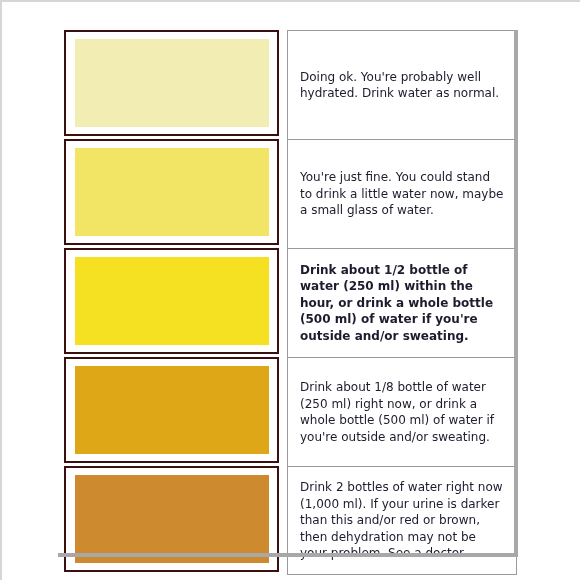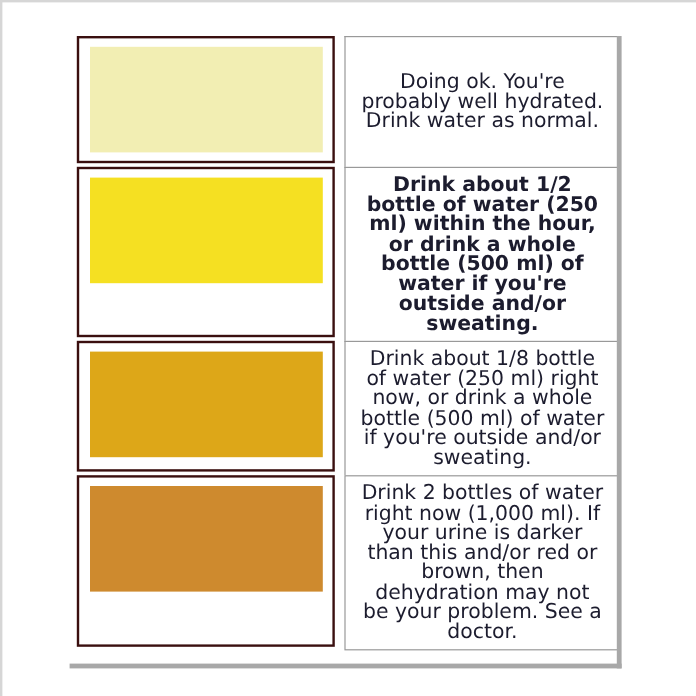--- a/index.html
+++ b/index.html
@@ -64,23 +64,23 @@
     display: flex;
     align-items: center;
     justify-content: center;
     padding: 6px 12px;
   }
   .chart-row:last-child .text-col {
     border-bottom: 1px solid #999999;
   }
   .advice {
     margin: 0;
-    text-align: center;
+    text-align: left;
     color: #1c1c2e;
-    font-size: 17px;
+    font-size: 12px;
     line-height: 16.5px;
     font-family: "DejaVu Sans", sans-serif;
   }
 
   
   .chart-baseline {
     position: absolute;
     left: 56px;
     top: 551px;
     width: 460px;
@@ -105,20 +105,28 @@
 
     <div class="chart-row">
       <div class="swatch-cell" style="border-color: rgb(58, 15, 15);">
         <div class="swatch" style="background: rgb(242, 238, 179);"></div>
       </div>
       <div class="text-col" style="border-color: rgb(153, 153, 153);">
         <p class="advice" style="color: rgb(28, 28, 46);">Doing ok. You're probably well hydrated. Drink water as normal.</p>
       </div>
     </div>
 
+    <div class="chart-row">
+      <div class="swatch-cell" style="border-color: rgb(58, 15, 15);">
+        <div class="swatch" style="background: rgb(242, 228, 100);"></div>
+      </div>
+      <div class="text-col" style="border-color: rgb(153, 153, 153);">
+        <p class="advice" style="color: rgb(28, 28, 46);">You're just fine. You could stand to drink a little water now, maybe a small glass of water.</p>
+      </div>
+    </div>
 
     <div class="chart-row">
       <div class="swatch-cell" style="border-color: rgb(58, 15, 15);">
         <div class="swatch" style="background: rgb(245, 224, 34);"></div>
       </div>
       <div class="text-col" style="border-color: rgb(153, 153, 153); font-weight: bold;">
         <p class="advice" style="color: rgb(28, 28, 46);">Drink about 1/2 bottle of water (250 ml) within the hour, or drink a whole bottle (500 ml) of water if you're outside and/or sweating.</p>
       </div>
     </div>
 

